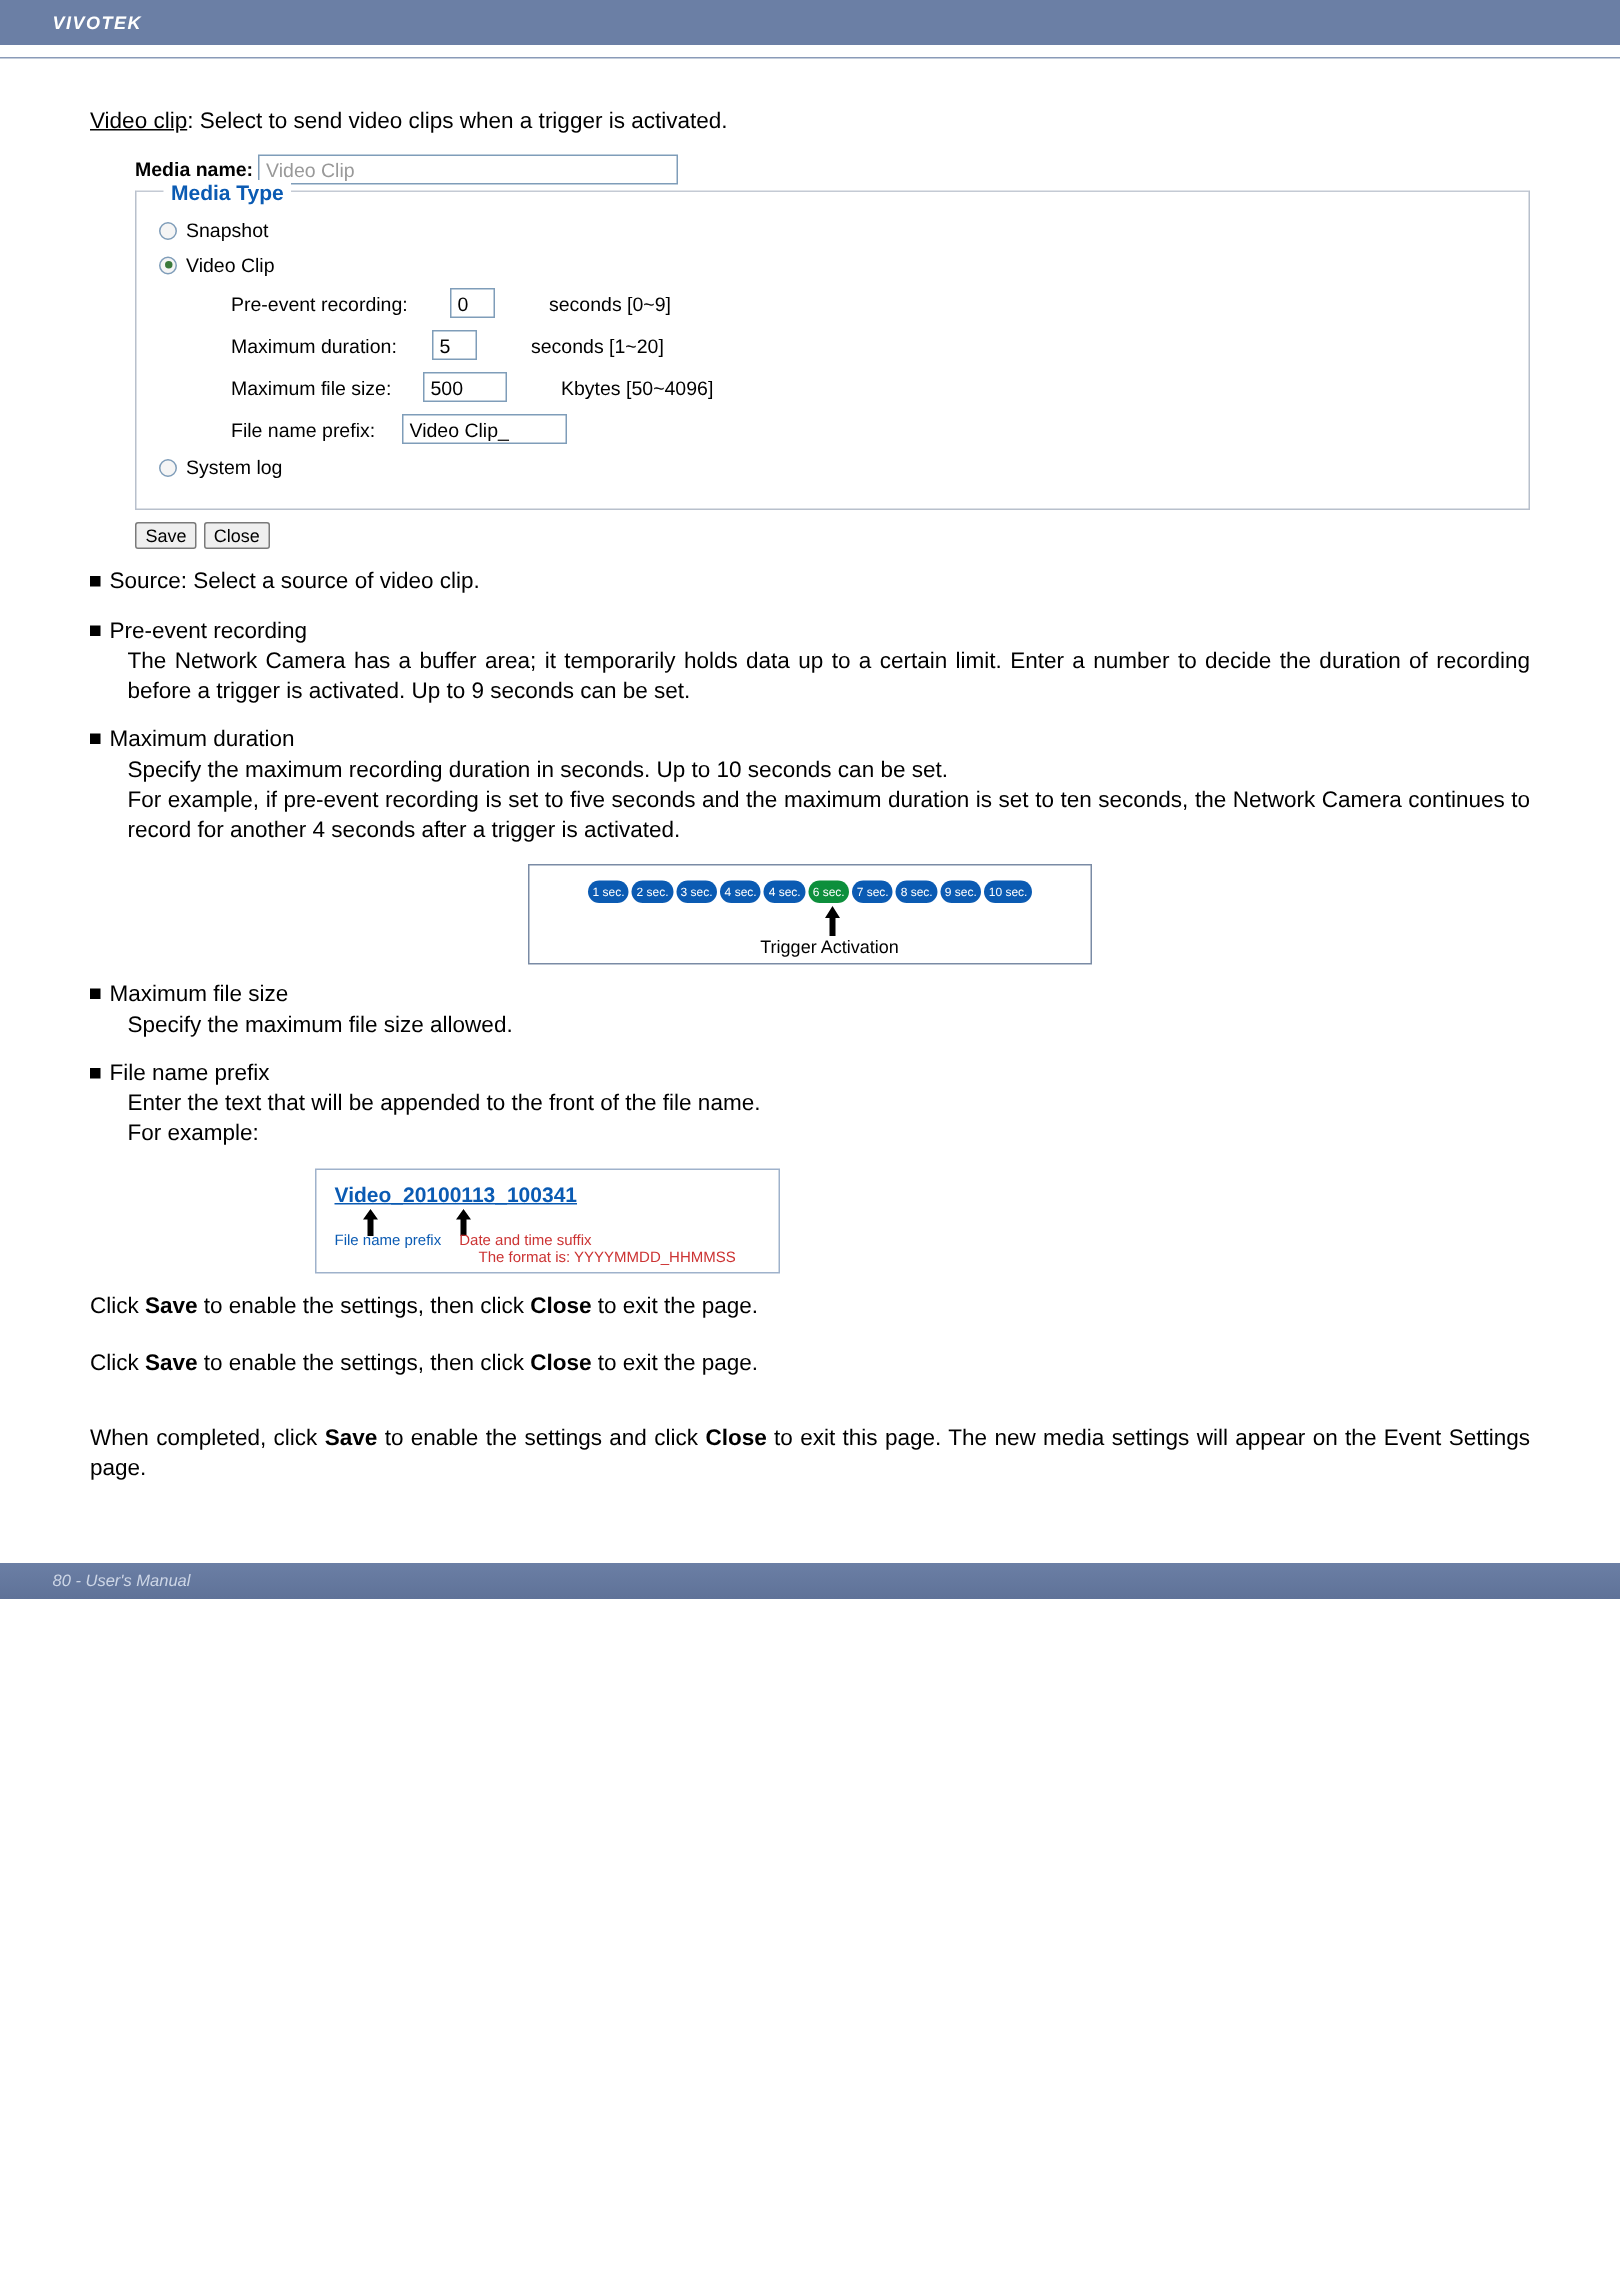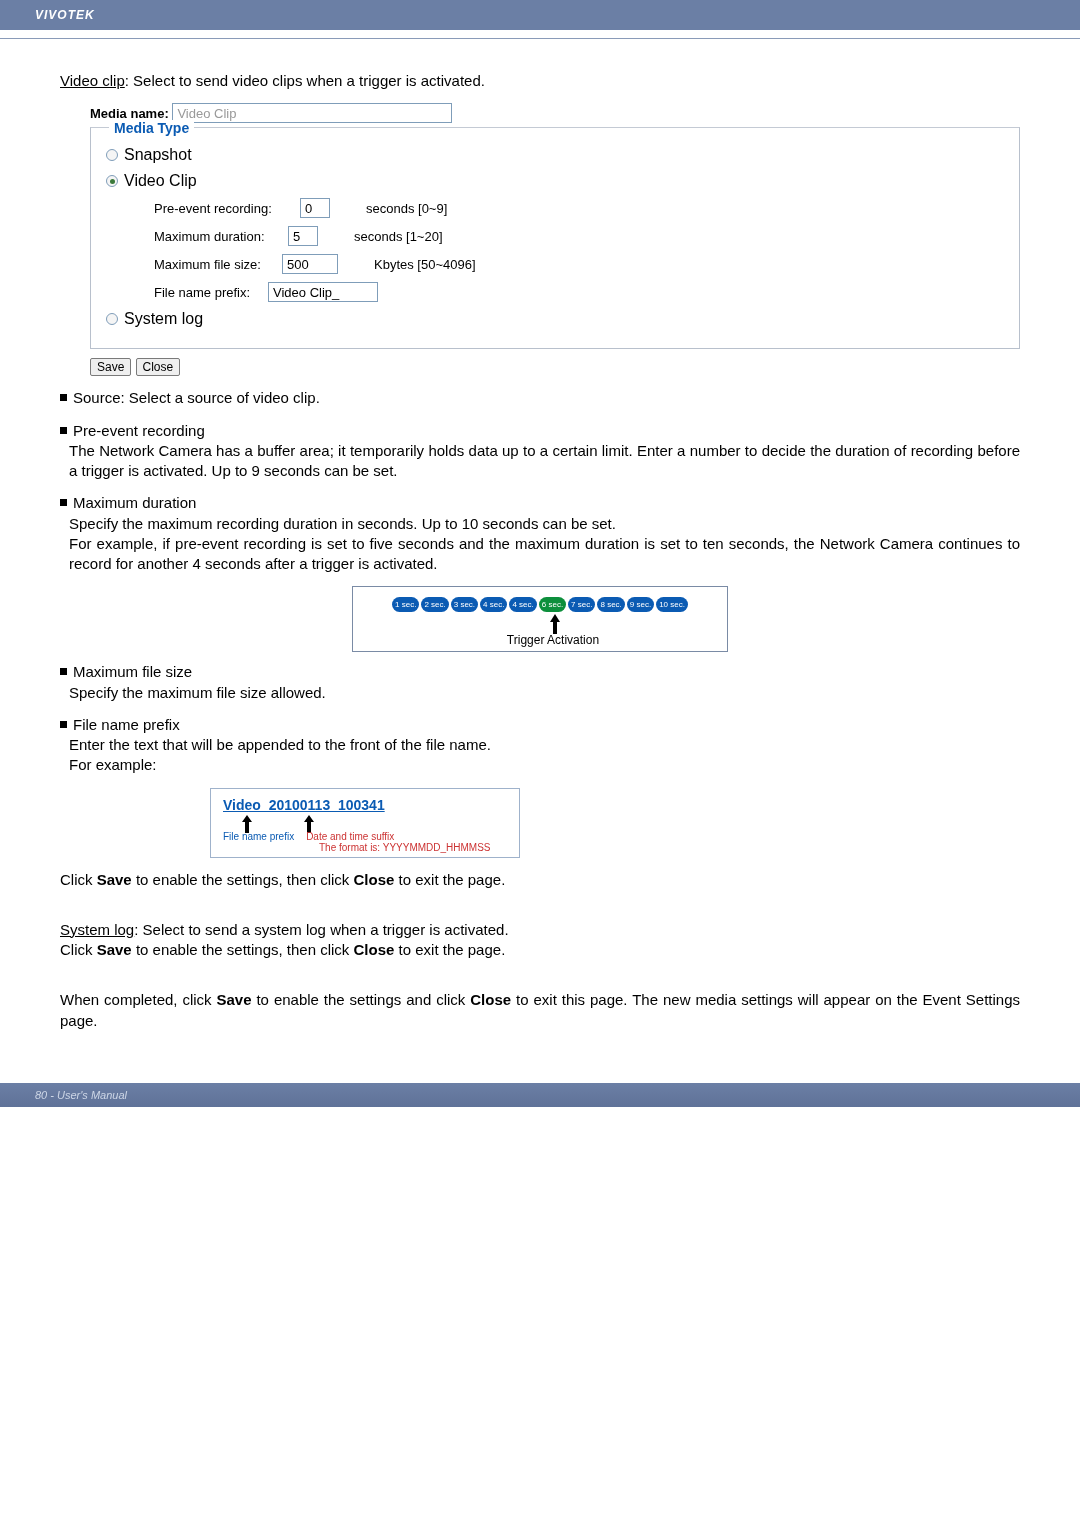--- a/index.html
+++ b/index.html
@@ -7,39 +7,39 @@
   .header-bar { background: #6b7fa5; height: 30px; display: flex; align-items: center; padding-left: 35px; }
   .header-bar span { color: #fff; font-size: 12px; font-style: italic; font-weight: bold; letter-spacing: 1px; }
   .divider-line { height: 1px; background: #8a9bb8; margin-top: 8px; }
   .content { padding: 20px 60px 20px 60px; }
   .underline { text-decoration: underline; }
   .media-form { margin: 8px 0 0 30px; }
   .media-name-row { font-size: 13px; font-weight: bold; }
   .media-name-row input { border: 1px solid #7f9db9; height: 20px; padding: 1px 4px; width: 280px; font-size: 13px; color: #999; }
   .fieldset-box { border: 1px solid #b8c0cc; border-top: 1px solid #c4cad4; margin-top: 4px; padding: 10px 15px 12px 15px; position: relative; }
   .fieldset-legend { position: absolute; top: -8px; left: 18px; background: #fff; padding: 0 5px; color: #0b5bb3; font-weight: bold; font-size: 14px; }
-  .radio-row { display: flex; align-items: center; gap: 6px; margin: 8px 0; font-size: 16px; }
+  .radio-row { display: flex; align-items: center; gap: 6px; margin: 8px 0; font-size: 13px; }
   .radio { width: 12px; height: 12px; border: 1px solid #7f9db9; border-radius: 50%; background: #f5f5f5; display: inline-flex; align-items: center; justify-content: center; }
   .radio.checked::after { content: ""; width: 5px; height: 5px; background: #3b7a3b; border-radius: 50%; display: block; }
   .sub-fields { margin-left: 30px; }
   .field-row { display: flex; align-items: center; gap: 6px; margin: 8px 0 8px 18px; font-size: 13px; }
   .field-row label { min-width: 140px; text-align: left; }
   .field-row.src label { min-width: auto; }
   .small-input { border: 1px solid #7f9db9; height: 20px; padding: 1px 4px; font-size: 13px; }
   .w30 { width: 30px; text-align: left; }
   .w40 { width: 56px; }
   .w110 { width: 110px; }
   .select-look { border: 1px solid #7f9db9; height: 20px; background: #fff; display: inline-flex; align-items: center; padding: 0 2px 0 4px; font-size: 13px; }
   .select-look .chev { width: 16px; height: 16px; background: #c7d7ef; border: 1px solid #7f9db9; margin-left: 4px; display: inline-flex; align-items: center; justify-content: center; font-size: 9px; color: #3b5b9a; }
   .btns { margin-top: 8px; margin-left: 0; }
   .btn { border: 1px solid #7a7a7a; background: #efefef; font-size: 12px; padding: 1px 6px; border-radius: 2px; }
   .para { margin: 12px 0; line-height: 1.35; text-align: justify; }
   .bullet-row { display: flex; align-items: flex-start; gap: 6px; }
   .bullet { width: 7px; height: 7px; background: #000; margin-top: 6px; flex-shrink: 0; }
-  .sub-para { margin-left: 9px; }
+  .sub-para { margin-left: 25px; }
   .timeline-box { border: 1px solid #7a8ba5; width: 376px; margin: 6px auto 10px auto; padding: 10px 10px 4px 10px; }
   .lozenges { display: flex; gap: 2px; justify-content: center; }
   .loz { font-size: 8px; color: #fff; background: #0b5bb3; padding: 3px 3px; border-radius: 8px; }
   .loz.active { background: #0d8f3c; }
   .arrow-down { text-align: center; margin-top: 2px; margin-left: 30px; }
   .arrow-down svg { width: 14px; height: 20px; }
   .trigger-label { text-align: center; font-size: 12px; font-family: 'Arial', sans-serif; margin-top: -4px; margin-left: 26px; }
   .prefix-box { border: 1px solid #9fb2cb; width: 310px; margin: 2px 0 10px 150px; padding: 8px 8px 4px 12px; }
   .prefix-title { color: #0b5bb3; font-weight: bold; font-size: 14px; text-decoration: underline; margin-bottom: 2px; }
   .arrow-up-row { display: flex; gap: 50px; margin-left: 18px; }
@@ -199,23 +199,20 @@
     </div>
     <div class="prefix-sub">The format is: YYYYMMDD_HHMMSS</div>
   </div>
 
   <div class="para">
     <span>Click </span><b>Save</b><span> to enable the settings, then click </span><b>Close</b><span> to exit the page.</span>
   </div>
 
   <div class="spacer-sm"></div>
 
-  <div class="para" style="margin-bottom:0;">
-    <span class="underline">System log</span><span>: Select to send a system log when a trigger is activated.</span>
-  </div>
   <div class="para" style="margin-top:0;">
     <span>Click </span><b>Save</b><span> to enable the settings, then click </span><b>Close</b><span> to exit the page.</span>
   </div>
 
   <div class="spacer-sm"></div>
 
   <div class="para">
     <span>When completed, click </span><b>Save</b><span> to enable the settings and click </span><b>Close</b><span> to exit this page. The new media settings will appear on the Event Settings page.</span>
   </div>
 

